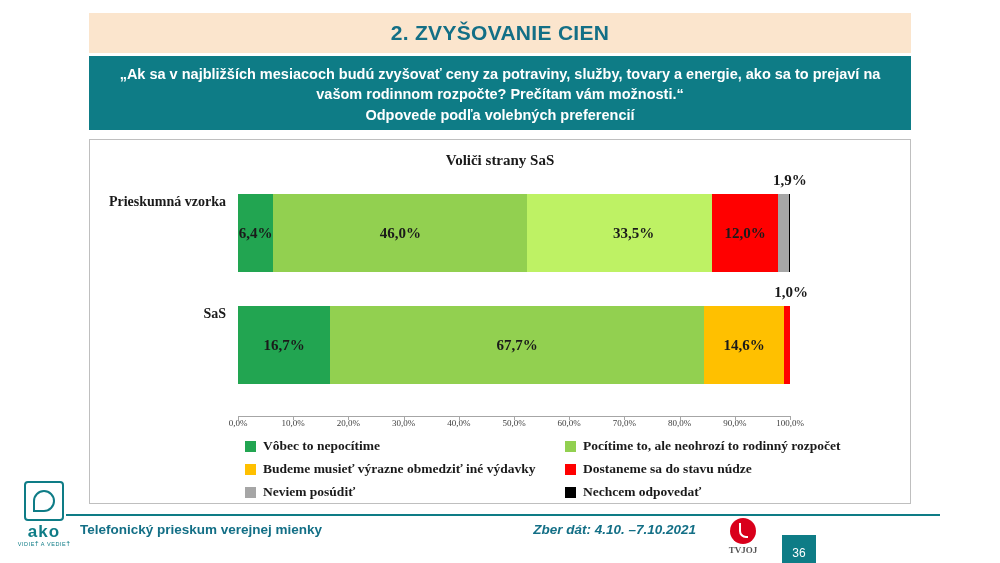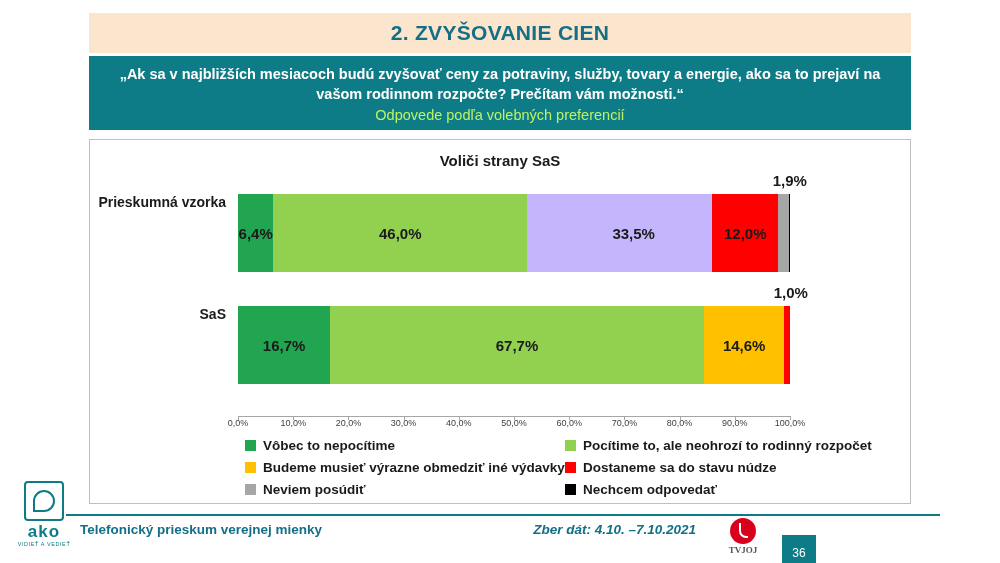--- a/index.html
+++ b/index.html
@@ -52,34 +52,35 @@
     box-sizing: border-box;
   }
   .question-box .q-line {
     font-size: 14.5px;
     font-weight: bold;
     line-height: 20px;
     padding: 0 16px;
   }
   .question-box .q-sub {
     font-size: 14.5px;
-    font-weight: normal;
-    color: #bef264;
+    font-weight: bold;
+    color: #ffffff;
     margin-top: 3px;
     text-align: center;
   }
 
   
   .chart-panel {
     position: absolute;
     left: 89px; top: 131px;
     width: 822px; height: 365px;
     background: #ffffff;
     border: 1px solid #bfbfbf;
     box-sizing: border-box;
+    font-family: Liberation Serif, serif;
   }
   .chart-title {
     position: absolute;
     left: 0; top: 12px;
     width: 100%;
     text-align: center;
     font-size: 15px;
     font-weight: bold;
     color: #1a1a1a;
   }
@@ -299,21 +300,21 @@
     <div class="plot">
 
       <div class="bar-row" id="row0" style="top:6px; height:78px;">
         <div class="cat-label">Prieskumná vzorka</div>
         <div class="seg" style="width:6.4%; background:#22a551;">
             <span>6,4%</span>
           </div>
         <div class="seg" style="width:46.0%; background:#92d050;">
             <span>46,0%</span>
           </div>
-        <div class="seg" style="width:33.5%; background:#c4b5fd;padding-left:28px;">
+        <div class="seg" style="width:33.5%; background:#bef264;padding-left:28px;">
             <span>33,5%</span>
           </div>
         <div class="seg" style="width:12.0%; background:#ff0000;">
             <span>12,0%</span>
           </div>
         <div class="seg" style="width:1.9%; background:#a6a6a6;">
             <span class="outside-up">1,9%</span>
           </div>
         <div class="seg" style="width:0.2%; background:#000000;"></div>
       </div>

